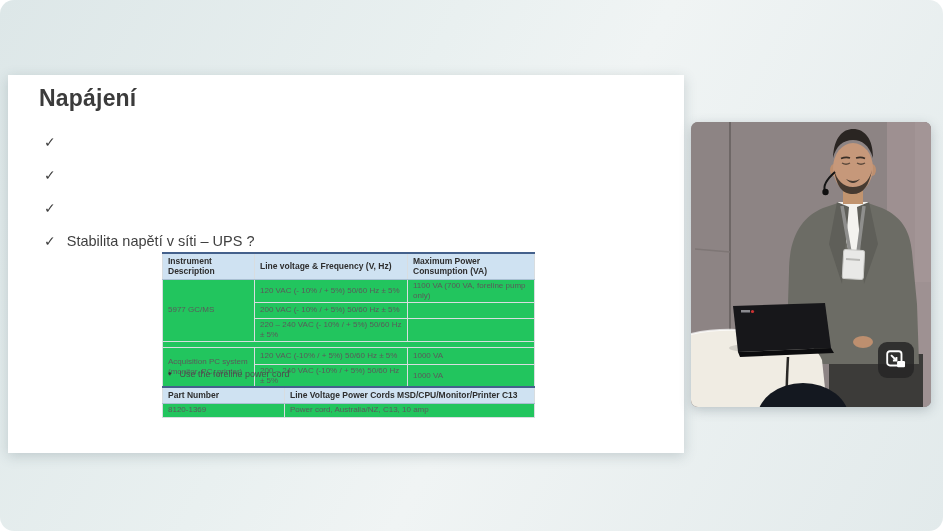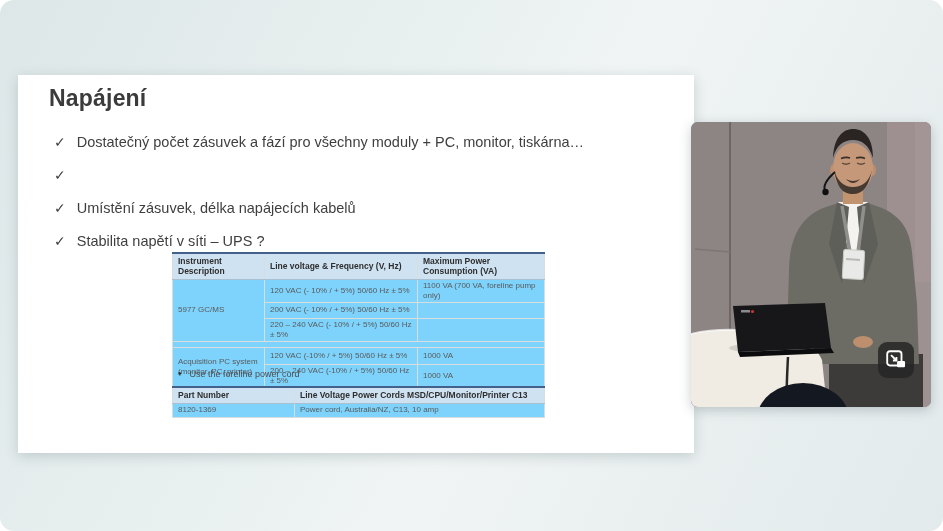--- a/index.html
+++ b/index.html
@@ -4,31 +4,31 @@
 <style>
   * { margin:0; padding:0; box-sizing:border-box; }
   html,body { background:#ffffff; }
   body { width:943px; height:531px; position:relative; overflow:hidden;
          font-family:"Liberation Sans", sans-serif; }
   .canvas { position:absolute; left:0; top:0; width:943px; height:531px;
             border-radius:14px;
             background:linear-gradient(118deg,#dde7e8 0%,#e9f0f0 38%,#f0f4f4 55%,#e2eaeb 100%); }
 
   
-  .slide { position:absolute; left:18px; top:75px; width:676px; height:378px;
+  .slide { position:absolute; left:8px; top:75px; width:676px; height:378px;
            background:#ffffff; box-shadow:0 3px 12px rgba(60,80,90,.22); }
   .slide-title { position:absolute; left:31px; top:10px; font-size:23px; font-weight:bold;
                  color:#3b3b3b; letter-spacing:.2px; }
   .bullets { position:absolute; left:36px; top:57px; list-style:none; width:600px; }
   .bullets li { display:flex; gap:11px; margin-bottom:13px; font-size:14.5px;
                 line-height:20px; color:#3f3f3f; }
   .check { font-size:14px; color:#3f3f3f; flex:0 0 auto; }
 
   
-  table { border-collapse:collapse; table-layout:fixed; background:#7dd3fc; }
+  table { border-collapse:collapse; table-layout:fixed; background:#22c55e; }
   .t1 { position:absolute; left:154px; top:177px; width:372px; }
   .t2 { position:absolute; left:154px; top:311px; width:372px;padding-left:8px; }
   th, td { border:1px solid #d8dde0; padding:1px 5px; text-align:left;
            color:#5a5a5a; font-size:8px; line-height:1.25; overflow:hidden; }
   thead th { background:#cfe2f2; color:#2e2e2e; font-weight:bold; font-size:8.5px;
              border-top:2px solid #44618c; border-bottom:1px solid #a9bfd2; }
   .t1 thead th { height:26px; }
   .t1 tbody td { height:16px; }
   .t1 tr.grp2 td { height:17px; }
   .t1 td.spacer { height:6px; border-left:1px solid #d8dde0; border-right:1px solid #d8dde0; }
@@ -55,28 +55,26 @@
 
 <div class="canvas">
 
   <div class="slide">
 
     <div class="slide-title">Napájení</div>
 
     <ul class="bullets">
       <li>
         <span class="check">✓</span>
-        <span>Dostatečný počet zásuvek a fází pro všechny moduly  +  PC, monitor, tiskárna…</span>
-      </li>
-      <li>
-        <span class="check">✓</span>
-      </li>
-      <li>
-        <span class="check">✓</span>
-        <span>Umístění zásuvek, délka napájecích kabelů</span>
+      </li>
+      <li>
+        <span class="check">✓</span>
+      </li>
+      <li>
+        <span class="check">✓</span>
       </li>
       <li>
         <span class="check">✓</span>
         <span>Stabilita napětí v síti – UPS ?</span>
       </li>
     </ul>
 
     <table class="t1">
       <colgroup>
           <col style="width:92px">

